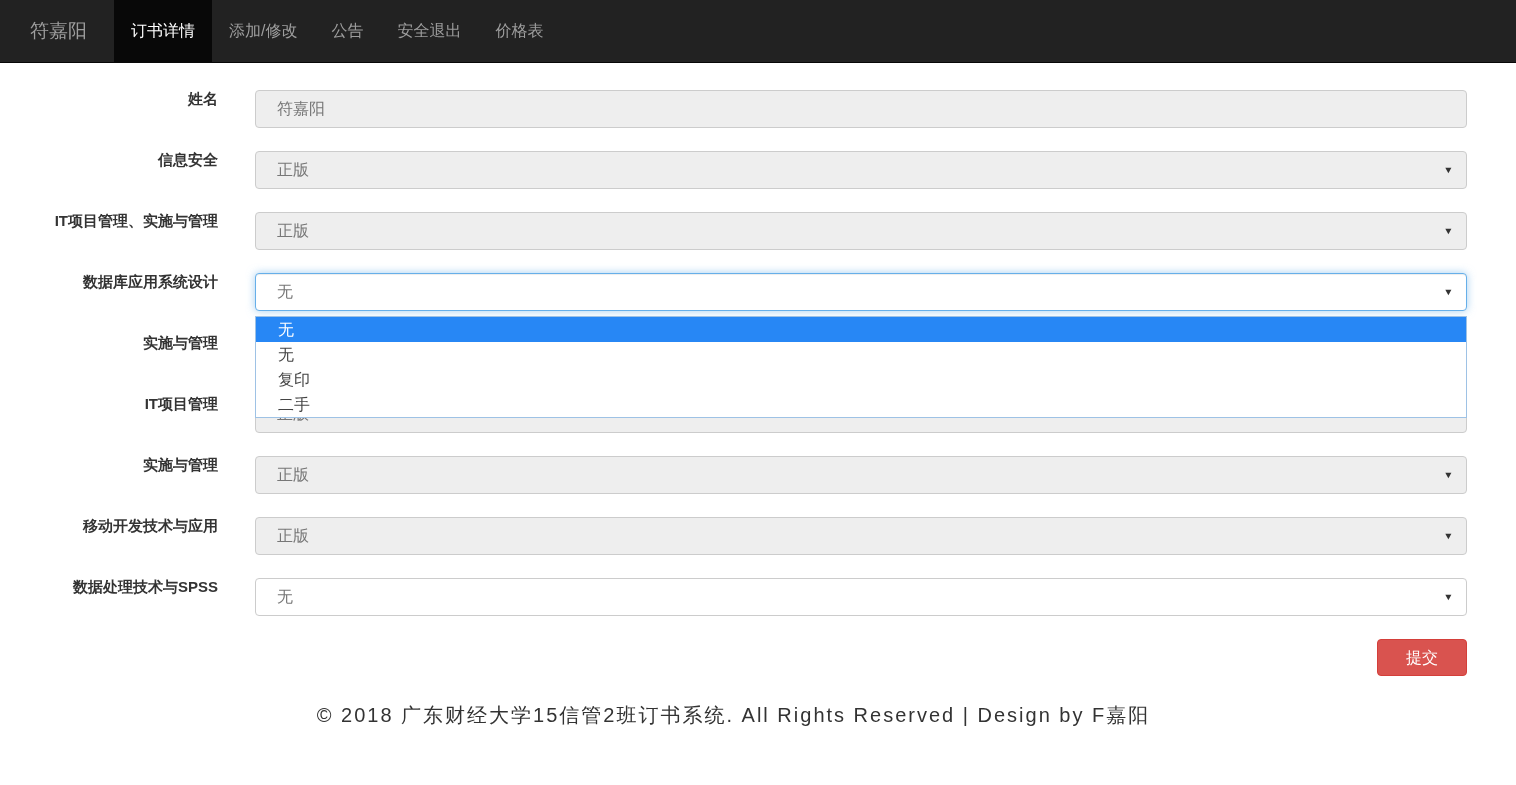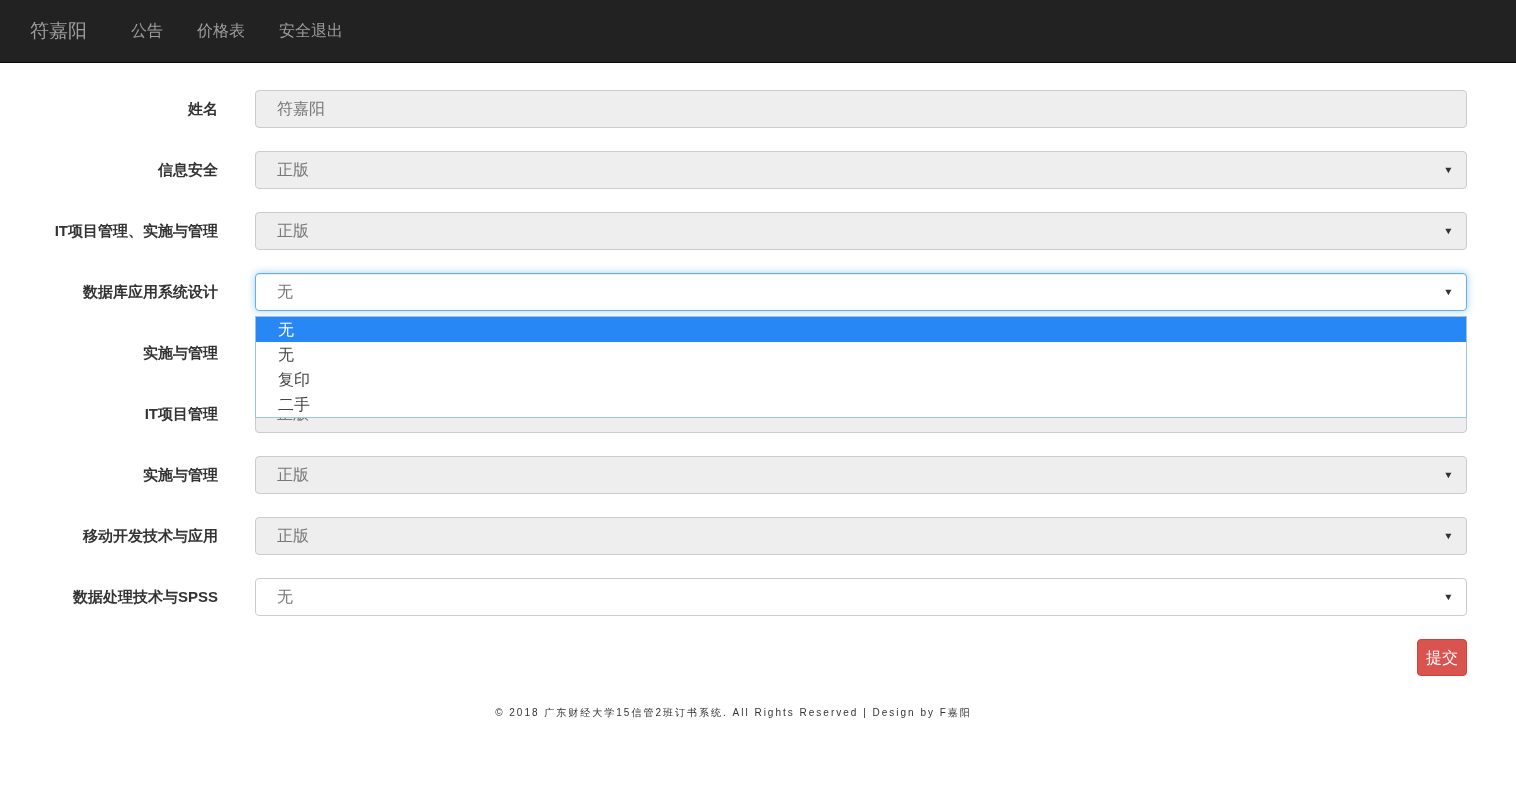--- a/index.html
+++ b/index.html
@@ -26,21 +26,21 @@
   .navbar-menu { display: flex; align-items: stretch; margin-left: 12px; }
   .nav-item {
     display: flex; align-items: center;
     padding: 0 17px; color: #9d9d9d; font-size: 16px;
     cursor: pointer; white-space: nowrap;
   }
   .nav-item.active { background: #080808; color: #fff; }
 
   
   .page { padding: 27px 49px 0 0; }
-  .form-row { display: flex; align-items: center; margin-bottom: 23px; }
+  .form-row { display: flex; margin-bottom: 23px; }
   .form-label {
     width: 218px; flex-shrink: 0;
     text-align: right; font-weight: bold;
     font-size: 15px; color: #333;
     line-height: 1.2;
   }
   .control-wrap { flex: 1; margin-left: 37px; position: relative; }
   .control {
     height: 38px; width: 100%;
     border: 1px solid #ccc; border-radius: 4px;
@@ -77,38 +77,40 @@
     cursor: default; white-space: nowrap;
   }
   .option.highlighted { background: #2787f5; color: #fff; }
 
   
   .submit-row { display: flex; justify-content: flex-end; }
   .submit-btn {
     background: #d9534f; border: 1px solid #d43f3a;
     color: #fff; font-size: 16px;
     font-family: inherit;
-    border-radius: 4px; padding: 8px 8px;
+    border-radius: 4px; padding: 8px 28px;
     cursor: pointer; line-height: 1.2;
   }
   .footer { margin-top: 26px; text-align: center; }
   .footer-text {
-    font-size: 10px; color: #333;
+    font-size: 20px; color: #333;
     letter-spacing: 2px;
   }
 </style>
 </head>
 <body>
 
 <nav class="navbar">
   <a class="navbar-brand">符嘉阳</a>
   <div class="navbar-menu" id="nav-items">
+      <a class="nav-item active">订书详情</a>
+      <a class="nav-item">添加/修改</a>
       <a class="nav-item">公告</a>
+      <a class="nav-item">安全退出</a>
       <a class="nav-item">价格表</a>
-      <a class="nav-item">安全退出</a>
     </div>
 </nav>
 
 <main class="page">
   <div id="form-rows">
       <div class="form-row">
         <label class="form-label">姓名</label>
         <div class="control-wrap">
           <div class="control">
             <span class="control-value">符嘉阳</span>

